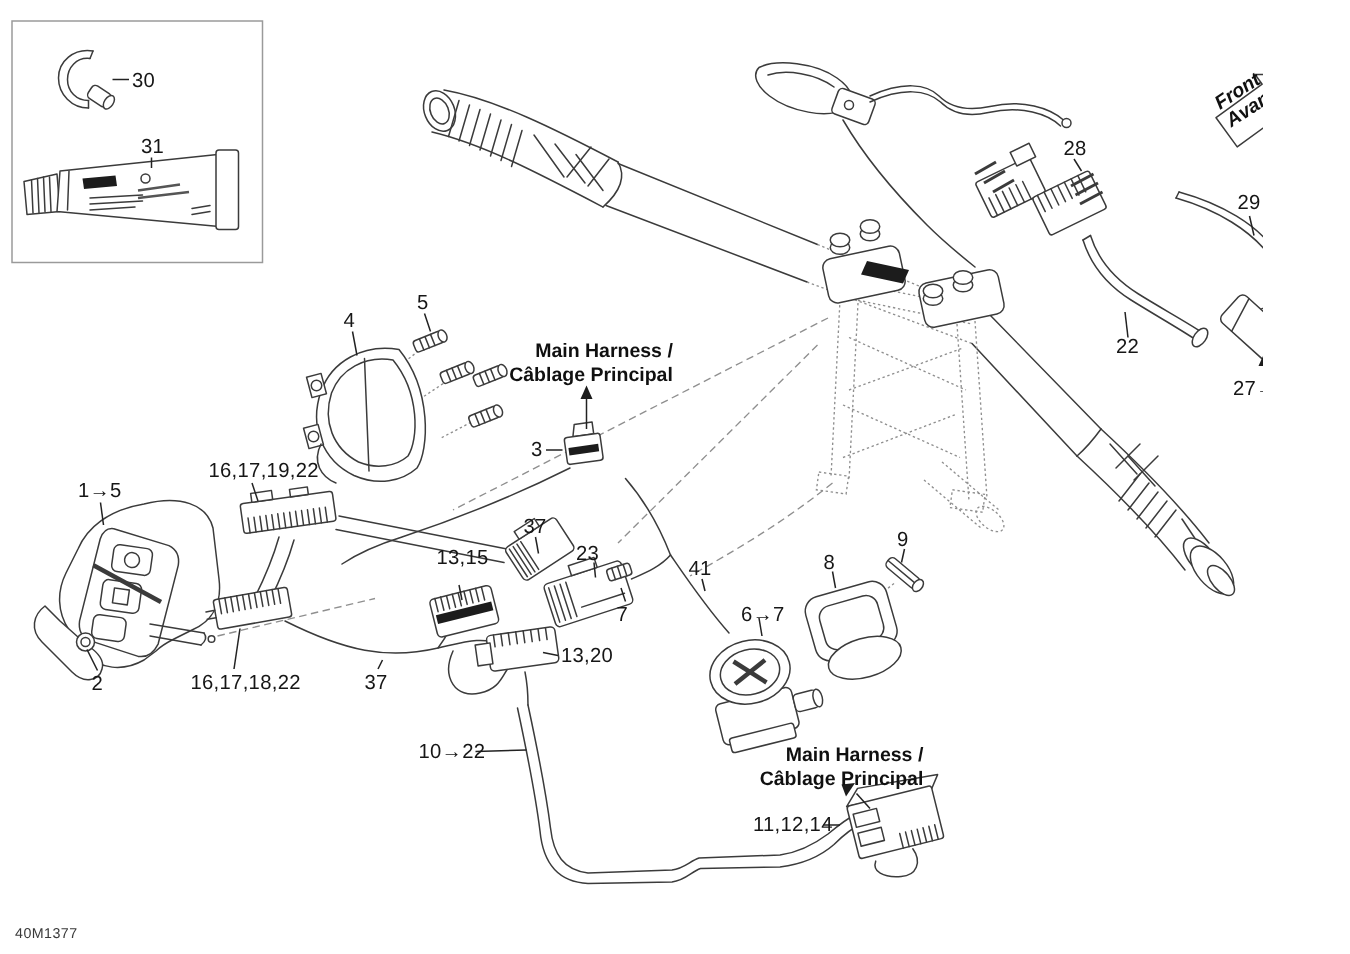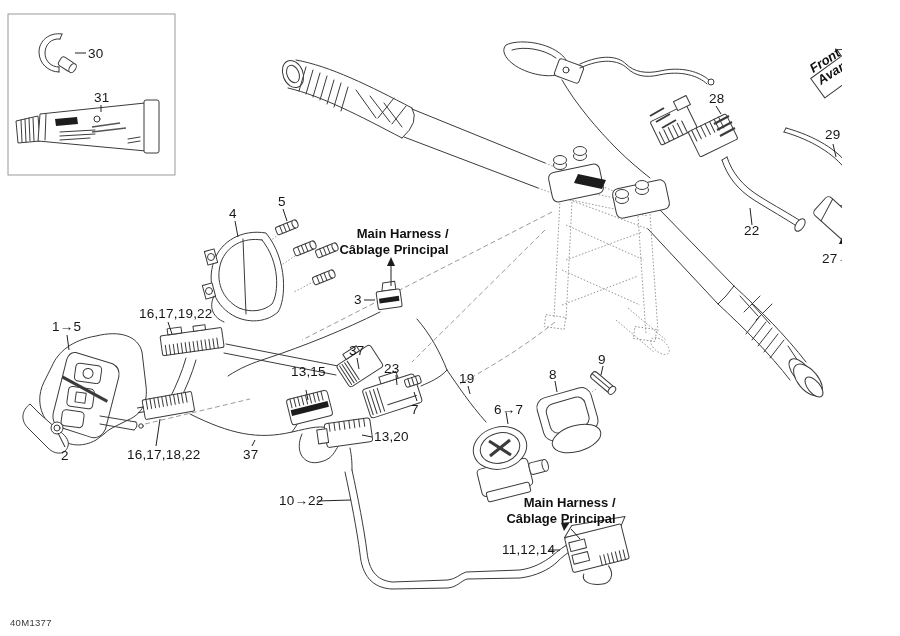--- a/index.html
+++ b/index.html
@@ -482,21 +482,21 @@
   <div class="co" style="left:278px;top:194px">5</div>
   <div class="co" style="left:354px;top:292px">3</div>
   <div class="co" style="left:139px;top:306px">16,17,19,22</div>
   <div class="co" style="left:127px;top:447px">16,17,18,22</div>
   <div class="co" style="left:243px;top:447px">37</div>
   <div class="co" style="left:291px;top:364px">13,15</div>
   <div class="co" style="left:349px;top:343px">37</div>
   <div class="co" style="left:384px;top:361px">23</div>
   <div class="co" style="left:411px;top:402px">7</div>
   <div class="co" style="left:374px;top:429px">13,20</div>
-  <div class="co" style="left:459px;top:371px">19</div>
+  <div class="co" style="left:459px;top:371px">41</div>
   <div class="co" style="left:494px;top:402px">6→7</div>
   <div class="co" style="left:549px;top:367px">8</div>
   <div class="co" style="left:598px;top:352px">9</div>
   <div class="co" style="left:279px;top:493px">10→22</div>
   <div class="co" style="left:502px;top:542px">11,12,14</div>
   <div class="co" style="left:744px;top:223px">22</div>
   <div class="co" style="left:822px;top:251px">27→28</div>
   <div class="co" style="left:709px;top:91px">28</div>
   <div class="co" style="left:825px;top:127px">29</div>
 

